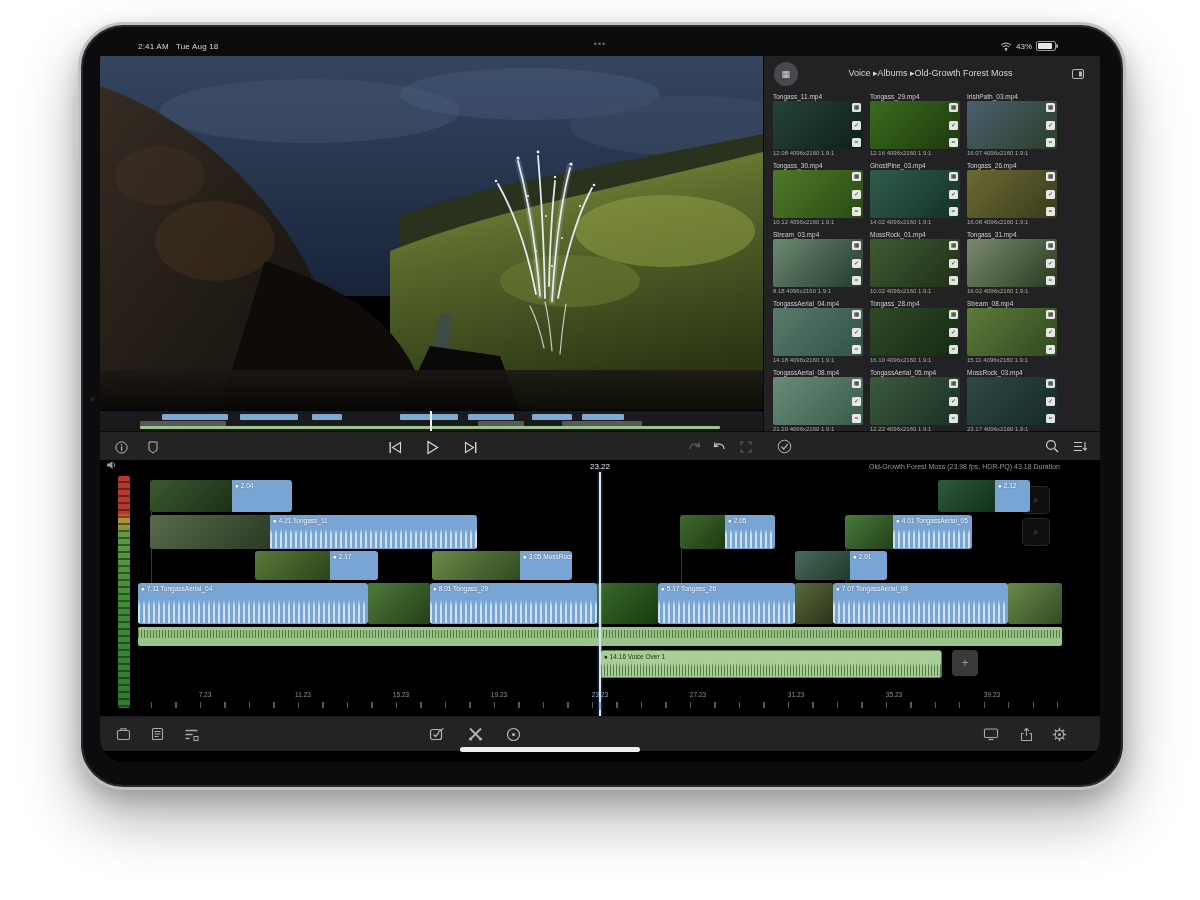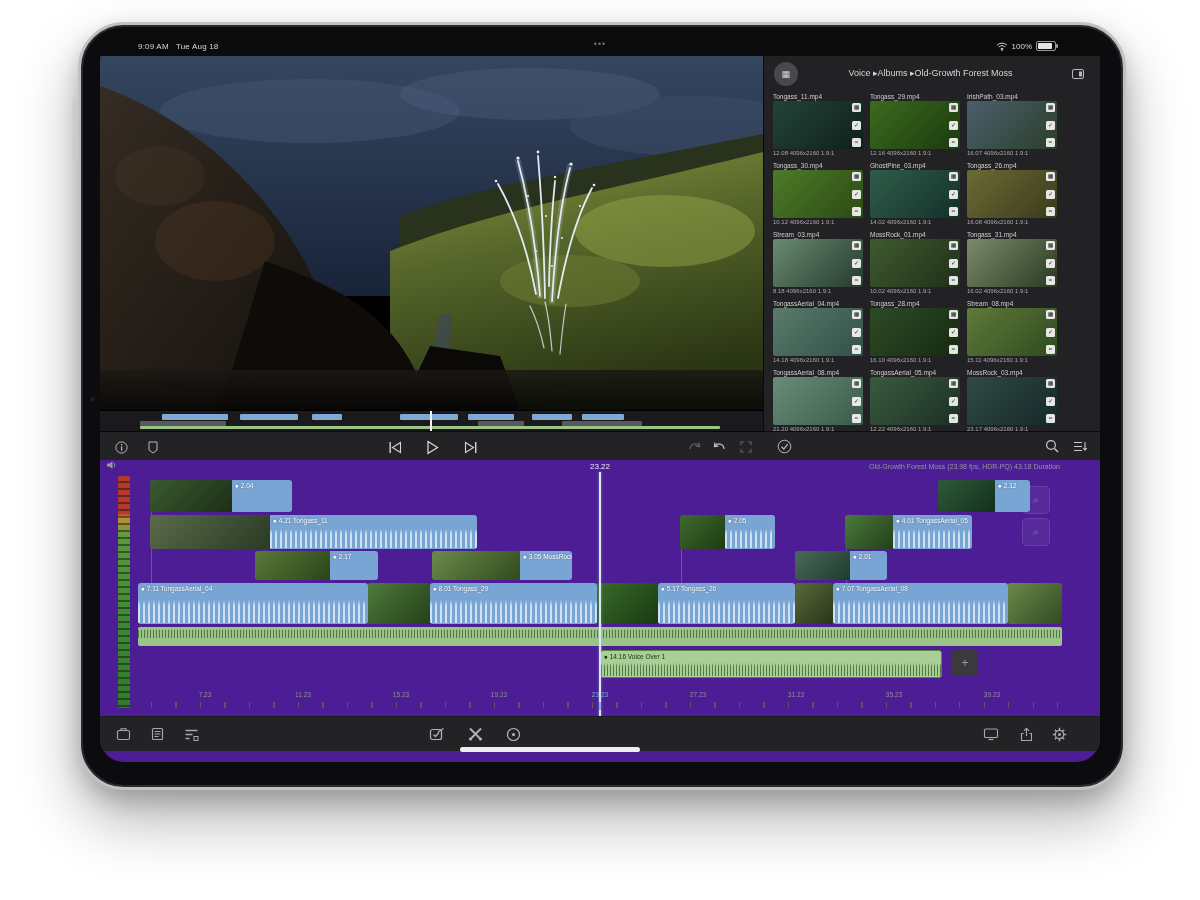--- a/index.html
+++ b/index.html
@@ -60,21 +60,21 @@
   .m-name{color:#cfcfd2;font-size:6.5px;line-height:9px;height:9px;white-space:nowrap;overflow:hidden;}
   .m-thumb{position:relative;width:90px;height:48px;border-radius:2px;overflow:hidden;}
   .m-badges{position:absolute;right:2px;top:2px;bottom:2px;display:flex;flex-direction:column;justify-content:space-between;}
   .m-badge{width:9px;height:9px;background:rgba(245,245,245,.92);color:#222;border-radius:1.5px;
     font-size:6px;line-height:9px;text-align:center;}
   .m-info{color:#a9a9ad;font-size:6px;line-height:9px;white-space:nowrap;overflow:hidden;}
 
   .mp-footer{position:absolute;left:663px;top:395px;width:337px;height:29px;background:#232325;border-top:1px solid #0a0a0b;}
 
   
-  .timeline{position:absolute;left:0;top:424px;width:1000px;height:302px;background:#4c1d95;text-decoration:underline;}
+  .timeline{position:absolute;left:0;top:424px;width:1000px;height:302px;background:#000000;text-decoration:underline;}
   .tl-timecode{position:absolute;left:474px;top:2px;width:52px;text-align:center;color:#ededef;font-size:8px;}
   .tl-info{position:absolute;right:40px;top:3px;color:#96969a;font-size:7px;}
   .meter{position:absolute;left:18px;top:16px;width:12px;height:232px;border-radius:2px;overflow:hidden;
     background:linear-gradient(180deg,#b8372c 0%,#b8372c 16%,#bf8f35 18%,#5a9a40 26%,#3f8a35 60%,#2f7a2c 100%);}
   .meter::after{content:"";position:absolute;inset:0;
     background:repeating-linear-gradient(180deg,rgba(0,0,0,0) 0 5px,rgba(20,20,20,.5) 5px 7px);}
   .monitor-ico{position:absolute;left:6px;top:0px;}
   .jog{position:absolute;left:16px;top:262px;width:14px;height:14px;border-radius:50%;border:2px solid #77777b;}
 
   .tracks{position:absolute;left:38px;top:12px;width:924px;height:218px;}
@@ -121,30 +121,30 @@
 
 <div class="ipad">
   <div class="side-btn b1"></div>
   <div class="side-btn b2"></div>
   <div class="camera-dot"></div>
 
   <div class="screen">
 
     <div class="statusbar">
       <div class="sb-left">
-        <span>9:09 AM</span>&nbsp;&nbsp;
+        <span>2:41 AM</span>&nbsp;&nbsp;
         <span>Tue Aug 18</span>
       </div>
       <div class="sb-dots">•••</div>
       <div class="sb-right">
         <svg width="12" height="9" viewBox="0 0 12 9">
           <path d="M1 3.2 A7 7 0 0 1 11 3.2 M2.8 5 A4.6 4.6 0 0 1 9.2 5 M4.6 6.8 A2.2 2.2 0 0 1 7.4 6.8" stroke="#cfcfd2" stroke-width="1" fill="none"></path>
           <circle cx="6" cy="8" r=".9" fill="#cfcfd2"></circle>
         </svg>
-        <span>100%</span>
+        <span>43%</span>
         <span class="batt"></span>
       </div>
     </div>
 
     <div class="preview">
       <svg width="663" height="354" viewBox="0 0 663 354">
         <defs>
           <linearGradient id="sky" x1="0" y1="0" x2="0" y2="1">
             <stop offset="0" stop-color="#36465f"></stop>
                 <stop offset=".55" stop-color="#25334b"></stop>

